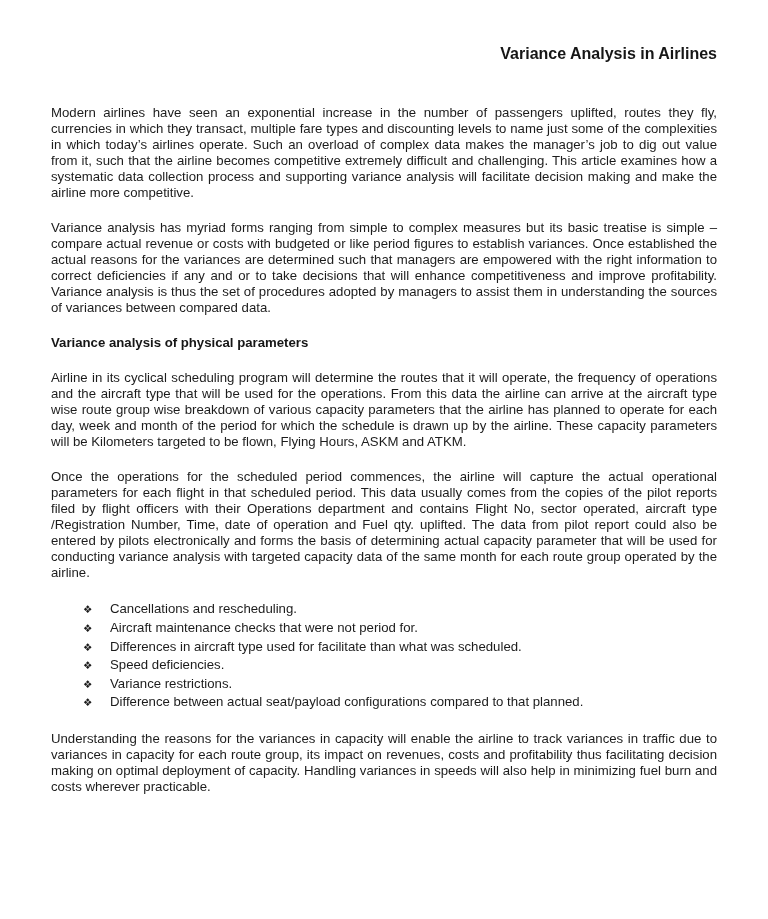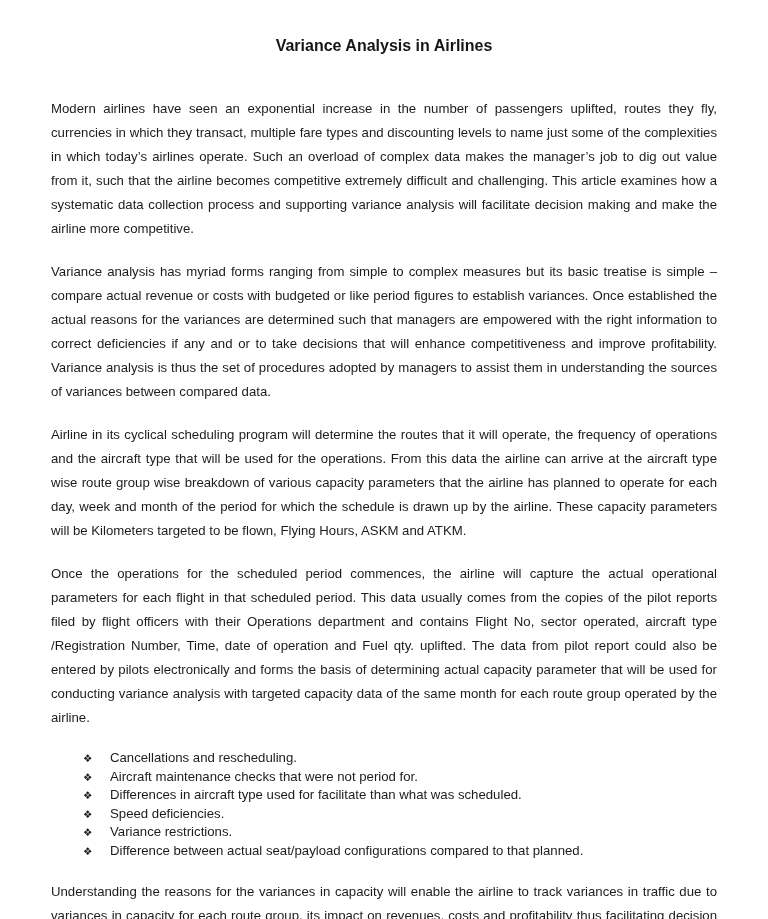--- a/index.html
+++ b/index.html
@@ -16,27 +16,27 @@
     background: #ffffff;
     padding: 36px 51px 20px 51px;
     font-family: "Liberation Sans", sans-serif;
     color: #1c1c1c;
     overflow: hidden;
   }
   .doc-title {
     font-size: 16px;
     line-height: 20px;
     font-weight: 700;
-    text-align: center;
-    margin: 0 0 41px 0;
+    text-align: right;
+    margin: 8px 0 41px 0;
     color: #161616;
   }
   .para {
     font-size: 13.2px;
-    line-height: 24px;
+    line-height: 16px;
     text-align: justify;
     margin: 0 0 19px 0;
   }
   .section-heading {
     font-size: 13.2px;
     line-height: 16.4px;
     font-weight: 700;
     text-align: left;
     margin: 0 0 19px 0;
     color: #161616;
@@ -67,20 +67,21 @@
 <body>
 
 <div class="page">
 
   <h1 class="doc-title">Variance Analysis in Airlines</h1>
 
   <p class="para">Modern airlines have seen an exponential increase in the number of passengers uplifted, routes they fly, currencies in which they transact, multiple fare types and discounting levels to name just some of the complexities in which today’s airlines operate. Such an overload of complex data makes the manager’s job to dig out value from it, such that the airline becomes competitive extremely difficult and challenging. This article examines how a systematic data collection process and supporting variance analysis will facilitate decision making and make the airline more competitive.</p>
 
   <p class="para">Variance analysis has myriad forms ranging from simple to complex measures but its basic treatise is simple – compare actual revenue or costs with budgeted or like period figures to establish variances. Once established the actual reasons for the variances are determined such that managers are empowered with the right information to correct deficiencies if any and or to take decisions that will enhance competitiveness and improve profitability. Variance analysis is thus the set of procedures adopted by managers to assist them in understanding the sources of variances between compared data.</p>
 
+  <h2 class="section-heading">Variance analysis of physical parameters</h2>
 
   <p class="para">Airline in its cyclical scheduling program will determine the routes that it will operate, the frequency of operations and the aircraft type that will be used for the operations. From this data the airline can arrive at the aircraft type wise route group wise breakdown of various capacity parameters that the airline has planned to operate for each day, week and month of the period for which the schedule is drawn up by the airline. These capacity parameters will be Kilometers targeted to be flown, Flying Hours, ASKM and ATKM.</p>
 
   <p class="para">Once the operations for the scheduled period commences, the airline will capture the actual operational parameters for each flight in that scheduled period. This data usually comes from the copies of the pilot reports filed by flight officers with their Operations department and contains Flight No, sector operated, aircraft type /Registration Number, Time, date of operation and Fuel qty. uplifted. The data from pilot report could also be entered by pilots electronically and forms the basis of determining actual capacity parameter that will be used for conducting variance analysis with targeted capacity data of the same month for each route group operated by the airline.</p>
 
 
   <ul class="reasons-list">
     <li>
       <span class="bullet">❖</span>
       <span class="li-text">Cancellations and rescheduling.</span>

